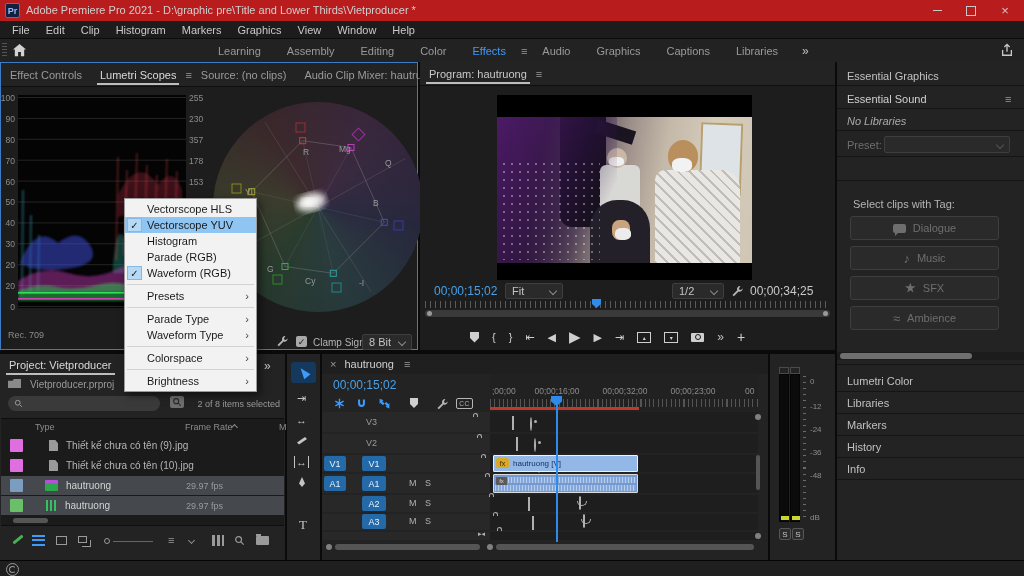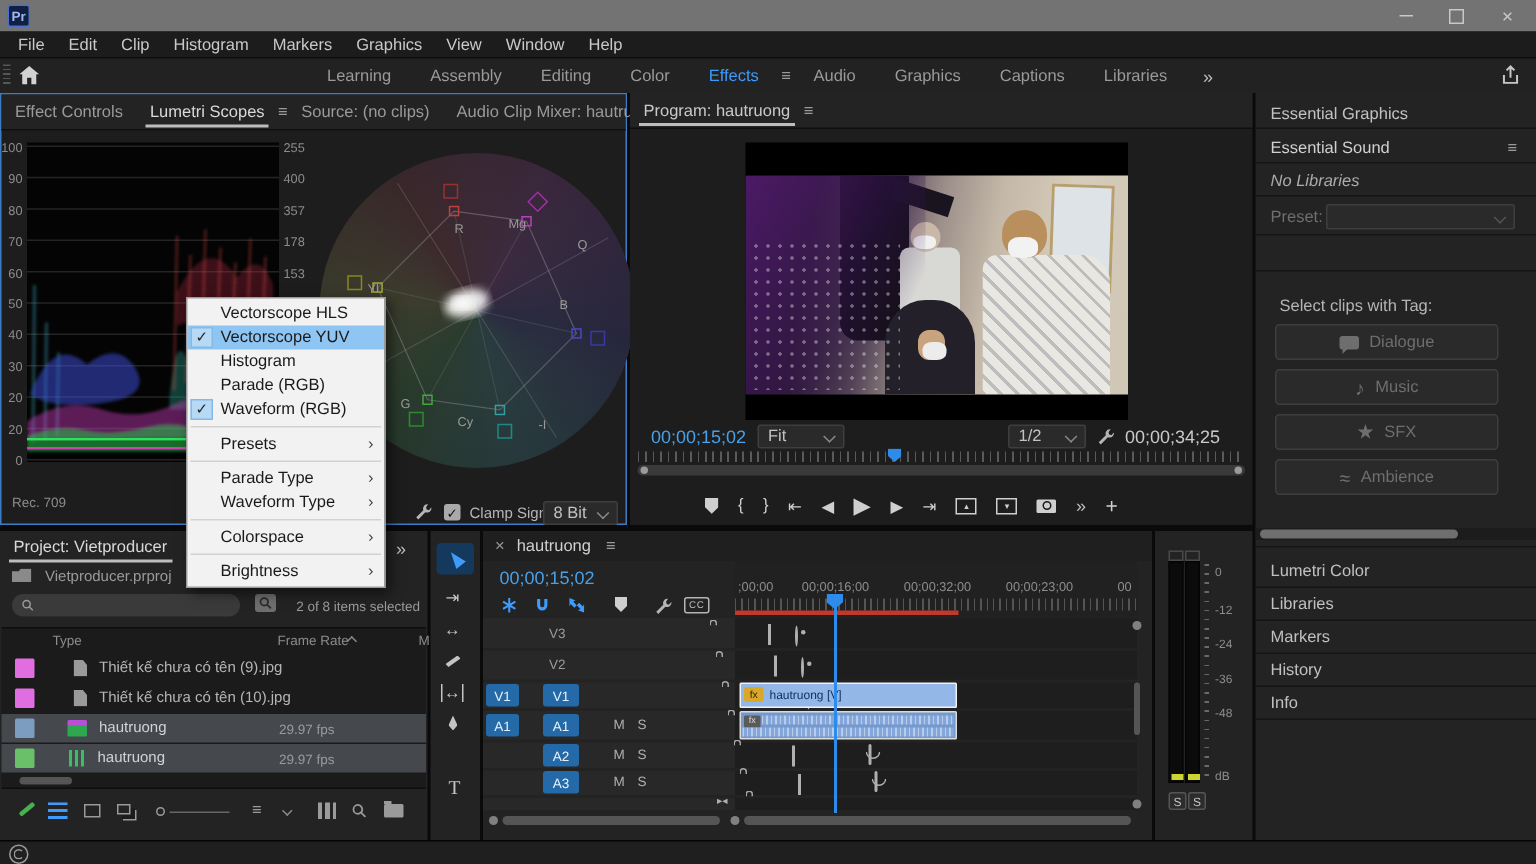--- a/index.html
+++ b/index.html
@@ -8,21 +8,21 @@
   .abs{position:absolute;box-sizing:border-box}
   .flex{display:flex;align-items:center}
   .grp{display:contents}
   .tx8{font-size:8px}.tx85{font-size:8.5px}.tx9{font-size:9px}.tx10{font-size:10px}.tx12{font-size:12px}
   .dim{color:#9a9a9a}.dim2{color:#8c8c8c}
   .burger::before{content:"\2261";color:#9a9a9a}
   .ovf::before{content:"\00BB";color:#c0c0c0;font-size:12px}
   .chev{display:inline-block;width:5px;height:5px;border-right:1px solid #8a8a8a;border-bottom:1px solid #8a8a8a;transform:rotate(45deg);margin-left:5px}
   .chevup{display:inline-block;width:5px;height:5px;border-right:1px solid #8a8a8a;border-bottom:1px solid #8a8a8a;transform:rotate(-135deg)}
   
-  .titlebar{left:0;top:0;width:1024px;height:21px;background:#737373}
+  .titlebar{left:0;top:0;width:1024px;height:21px;background:#b91c1c}
   .prbadge{left:5px;top:3px;width:15px;height:15px;background:#11203f;border:1px solid #4d6fd0;border-radius:2px;
            color:#9db8f5;font-size:9px;font-weight:bold;display:flex;align-items:center;justify-content:center}
   .wbtn{width:34px;height:21px;display:flex;align-items:center;justify-content:center;color:#c8c8c8}
   .minglyph{display:inline-block;width:9px;border-top:1px solid #c8c8c8}
   .maxglyph{display:inline-block;width:8px;height:8px;border:1px solid #c8c8c8}
   .closeglyph::before{content:"\00D7";font-size:13px}
   .menubar{left:0;top:21px;width:1024px;height:18px;background:#1c1c1c;border-bottom:1px solid #0c0c0c;display:flex;align-items:center;padding-left:4px}
   .menubar span{padding:0 8px;color:#c9c9c9}
   
   .wsbar{left:0;top:39px;width:1024px;height:23px;background:#222}
@@ -104,20 +104,21 @@
   .ccicon::after{content:"";position:absolute;left:2px;top:2px;width:5px;height:5px;border:1px solid #9a9a9a;border-radius:50%;border-right-color:transparent}
 </style>
 </head>
 <body>
 
 
 
 
 <div class="abs titlebar">
   <div class="abs prbadge">Pr</div>
+  <div class="abs" style="left:26px;top:4px;color:#cfcfcf">Adobe Premiere Pro 2021 - D:\graphic pre\Title and Lower Thirds\Vietproducer *</div>
   <div class="abs flex" style="left:920px;top:0;height:21px">
     <div class="wbtn">
         <span class="minglyph"></span>
       </div>
     <div class="wbtn">
         <span class="maxglyph"></span>
       </div>
     <div class="wbtn">
         <span class="closeglyph"></span>
       </div>
@@ -215,21 +216,21 @@
     <span class="abs tx85 dim2" style="left:0;top:177px;width:15px;text-align:right">60</span>
     <span class="abs tx85 dim2" style="left:0;top:197px;width:15px;text-align:right">50</span>
     <span class="abs tx85 dim2" style="left:0;top:218px;width:15px;text-align:right">40</span>
     <span class="abs tx85 dim2" style="left:0;top:239px;width:15px;text-align:right">30</span>
     <span class="abs tx85 dim2" style="left:0;top:260px;width:15px;text-align:right">20</span>
     <span class="abs tx85 dim2" style="left:0;top:281px;width:15px;text-align:right">20</span>
     <span class="abs tx85 dim2" style="left:0;top:302px;width:15px;text-align:right">0</span>
   </div>
   <div class="grp">
     <span class="abs tx85 dim2" style="left:189px;top:93px">255</span>
-    <span class="abs tx85 dim2" style="left:189px;top:114px">400</span>
+    <span class="abs tx85 dim2" style="left:189px;top:114px">230</span>
     <span class="abs tx85 dim2" style="left:189px;top:135px">357</span>
     <span class="abs tx85 dim2" style="left:189px;top:156px">178</span>
     <span class="abs tx85 dim2" style="left:189px;top:177px">153</span>
   </div>
   <span class="abs tx9 dim2" style="left:8px;top:330px">Rec. 709</span>
 
   
   <div class="abs" style="left:213px;top:102px;width:210px;height:210px;border-radius:50%;
        background:radial-gradient(circle,#26262a 30%,#232327 60%,#1e1e22 100%)">
     <div class="abs" style="left:0;top:0;width:210px;height:210px;border-radius:50%;opacity:.18;

